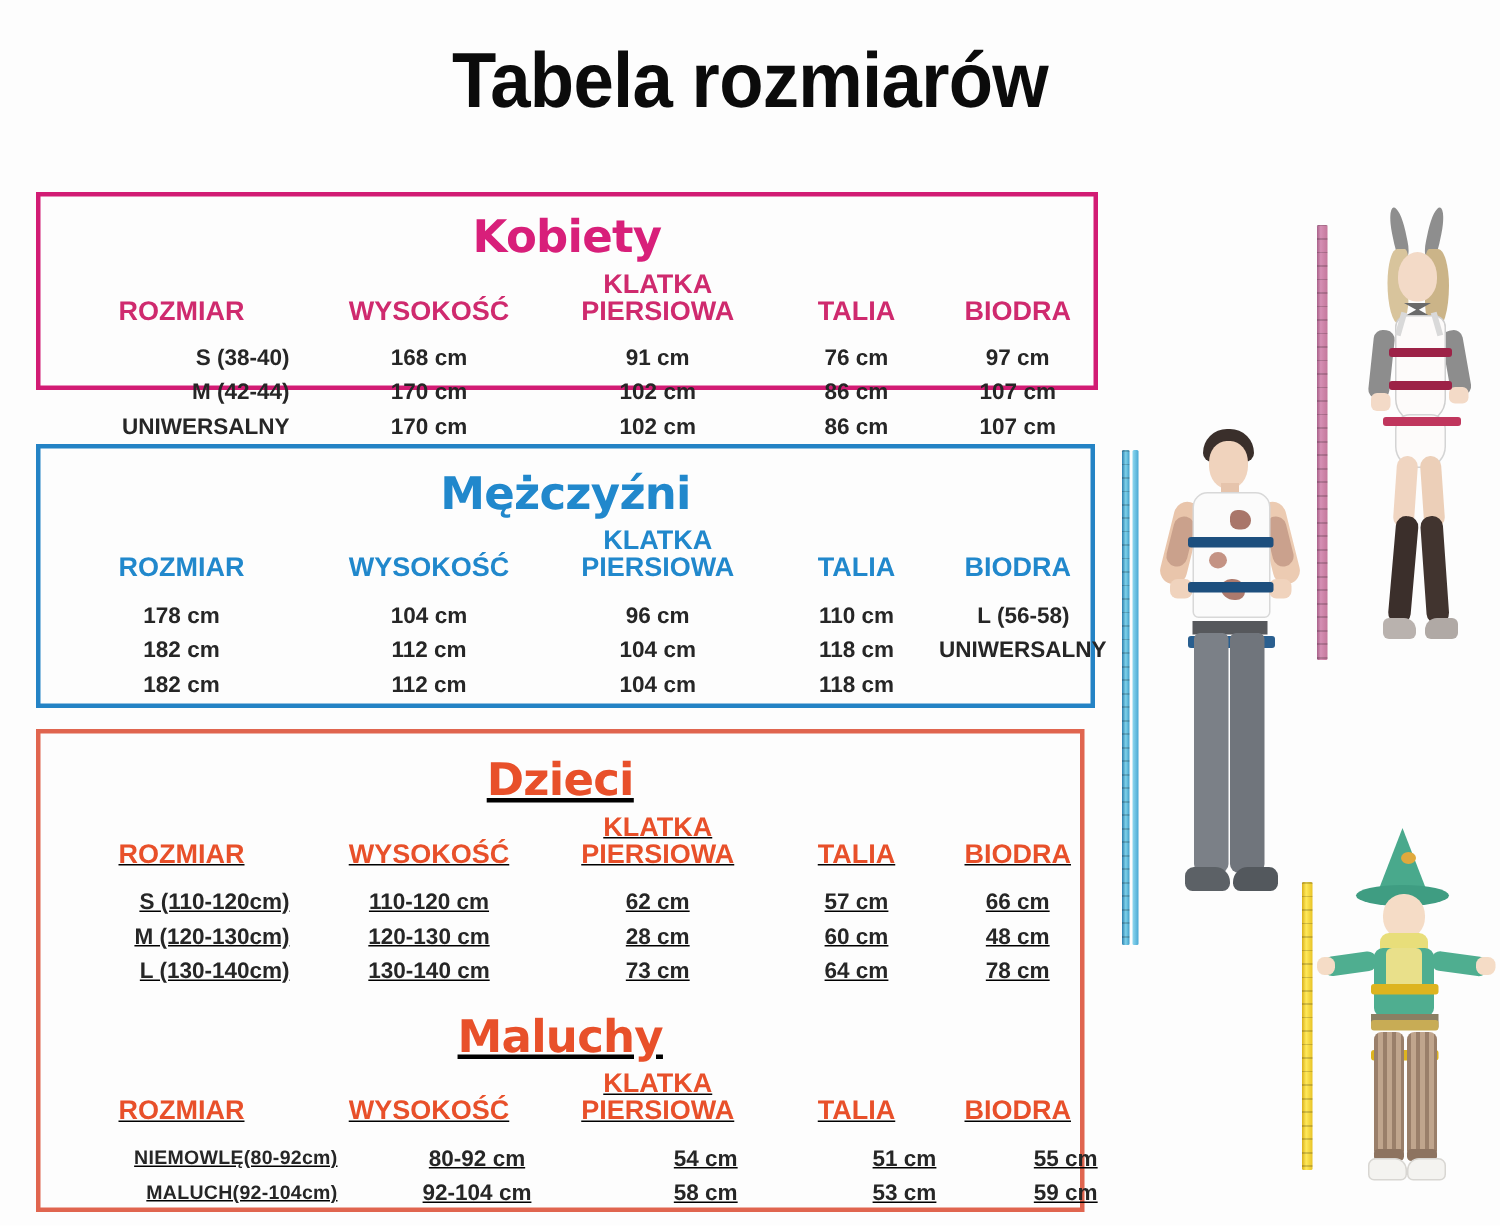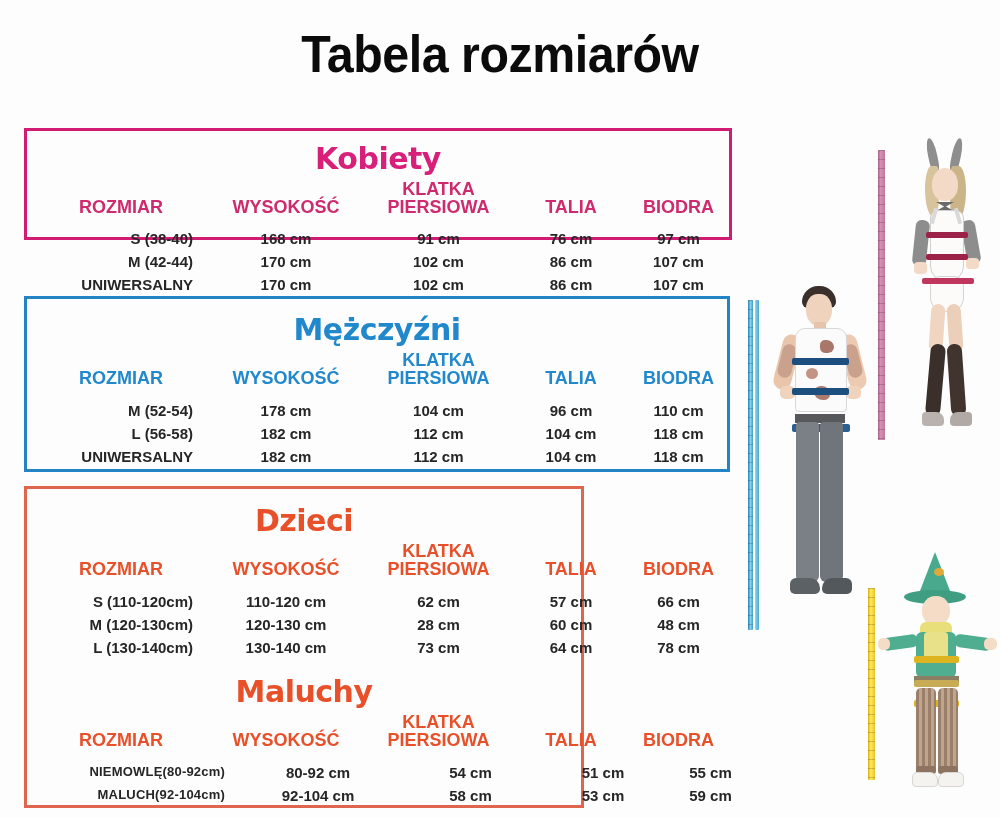--- a/index.html
+++ b/index.html
@@ -33,23 +33,23 @@
   }
 
   
   .table-box {
     position: absolute;
     left: 24px;
     box-sizing: border-box;
     border: 3px solid #888;
     background: #fdfdfd;
   }
-  #box-women   { top: 128px; width: 708px; height: 112px; border-color: #d21c74; }
+  #box-women   { top: 128px; width: 708px; height: 132px; border-color: #d21c74; }
   #box-men     { top: 296px; width: 706px; height: 176px; border-color: #2483c5; }
-  #box-kids    { top: 486px; width: 560px; height: 322px; border-color: #e0654f; }
+  #box-kids    { top: 486px; width: 699px; height: 322px; border-color: #e0654f; text-decoration: underline; }
 
   .sec-title {
     text-align: center;
     font-size: 30px;
     font-weight: bold;
     font-family: "DejaVu Sans", sans-serif;
     letter-spacing: -0.5px;
     line-height: 1;
   }
   #title-women  { color: #d81f7a; margin-top: 13px; }
@@ -256,21 +256,20 @@
   <div class="grid hdr-row c-men">
     <div class="hdr">ROZMIAR</div>
     <div class="hdr">WYSOKOŚĆ</div>
     <div class="hdr two-line">KLATKA
 PIERSIOWA</div>
     <div class="hdr">TALIA</div>
     <div class="hdr">BIODRA</div>
   </div>
 
   <div class="grid c-men" id="grid-men">
-    <div class="cell size-col">M (52-54)</div>
     <div class="cell">178 cm</div>
     <div class="cell">104 cm</div>
     <div class="cell">96 cm</div>
     <div class="cell">110 cm</div>
 
     <div class="cell size-col">L (56-58)</div>
     <div class="cell">182 cm</div>
     <div class="cell">112 cm</div>
     <div class="cell">104 cm</div>
     <div class="cell">118 cm</div>

